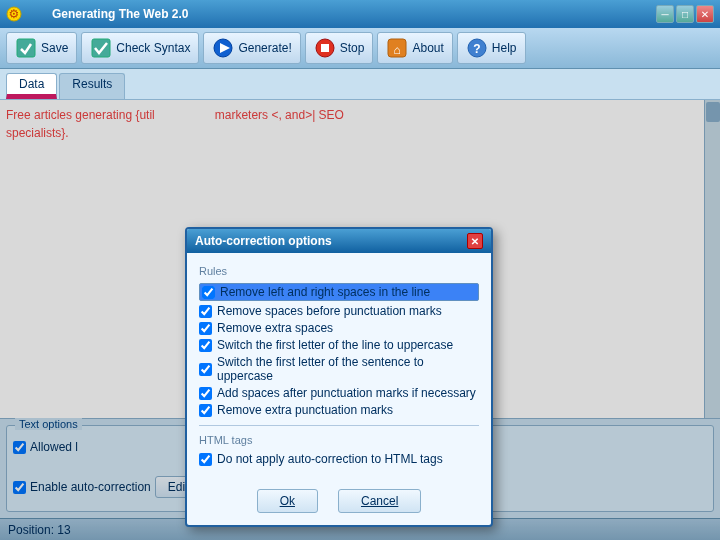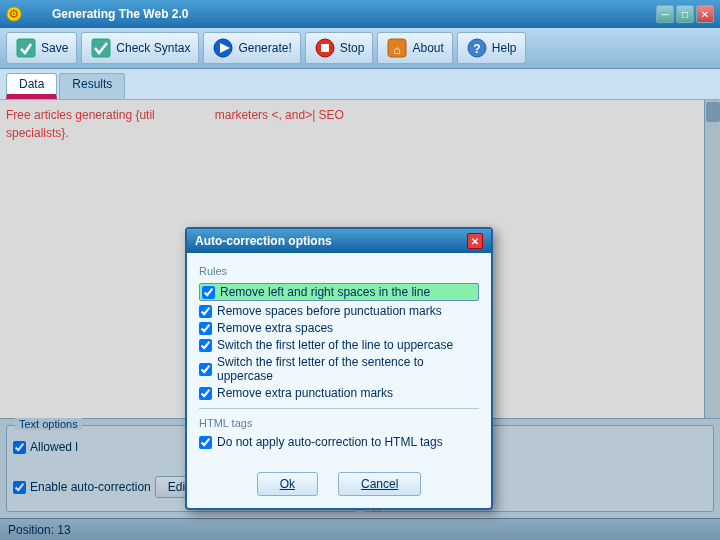--- a/index.html
+++ b/index.html
@@ -129,21 +129,21 @@
     .section-label {
       color: #6080a0; font-size: 11px; margin-bottom: 6px; margin-top: 2px;
     }
 
     .rule-row {
       display: flex; align-items: center; gap: 5px; margin: 3px 0;
       color: #003060; font-size: 11.5px;
     }
     .rule-row input[type=checkbox] { margin: 0; }
     .rule-row.highlighted {
-      background: #86efac; border: 1px solid #6090c0; border-radius: 2px; padding: 1px 2px;
+      background: #3b82f6; border: 1px solid #6090c0; border-radius: 2px; padding: 1px 2px;
     }
 
     .divider { border: none; border-top: 1px solid #b0c8e0; margin: 8px 0; }
 
     .html-section { margin-top: 6px; }
 
     .dialog-footer {
       display: flex; justify-content: center; gap: 20px; padding: 10px 12px 12px;
     }
     .dialog-btn {
@@ -332,20 +332,24 @@
         <div class="rule-row">
           <input type="checkbox" checked="" style="">
           <span>Switch the first letter of the line to uppercase</span>
         </div>
         <div class="rule-row">
           <input type="checkbox" checked="" style="">
           <span>Switch the first letter of the sentence to uppercase</span>
         </div>
         <div class="rule-row">
           <input type="checkbox" checked="" style="">
+          <span>Add spaces after punctuation marks if necessary</span>
+        </div>
+        <div class="rule-row">
+          <input type="checkbox" checked="" style="">
           <span>Remove extra punctuation marks</span>
         </div>
 
         <hr class="divider">
 
         <div class="html-section">
           <div class="section-label">HTML tags</div>
           <div class="rule-row">
             <input type="checkbox" checked="" style="">
             <span>Do not apply auto-correction to HTML tags</span>

